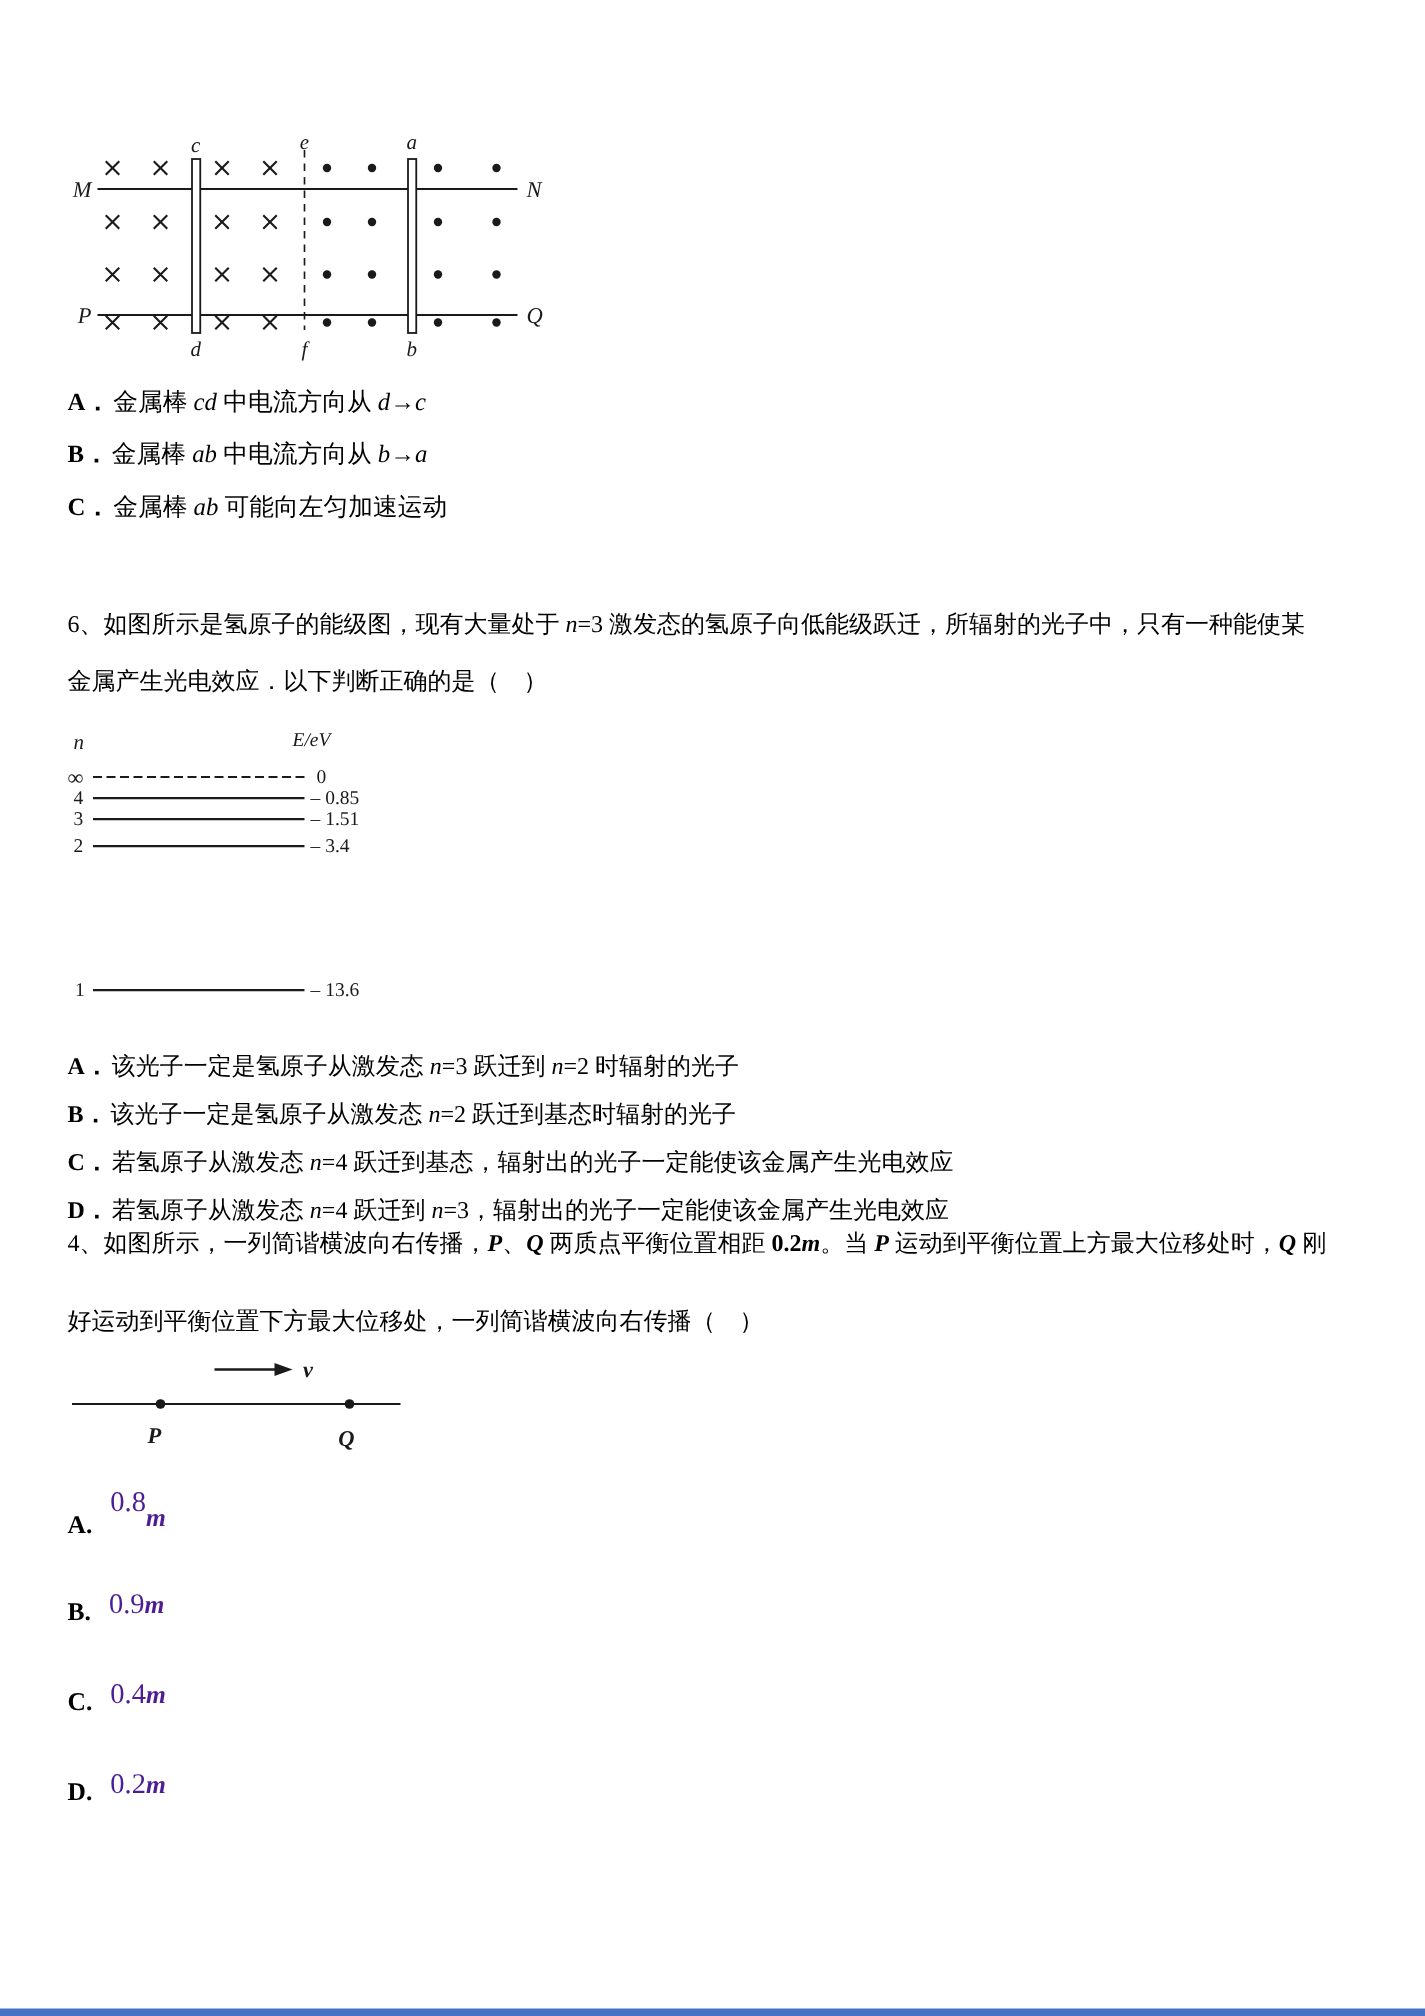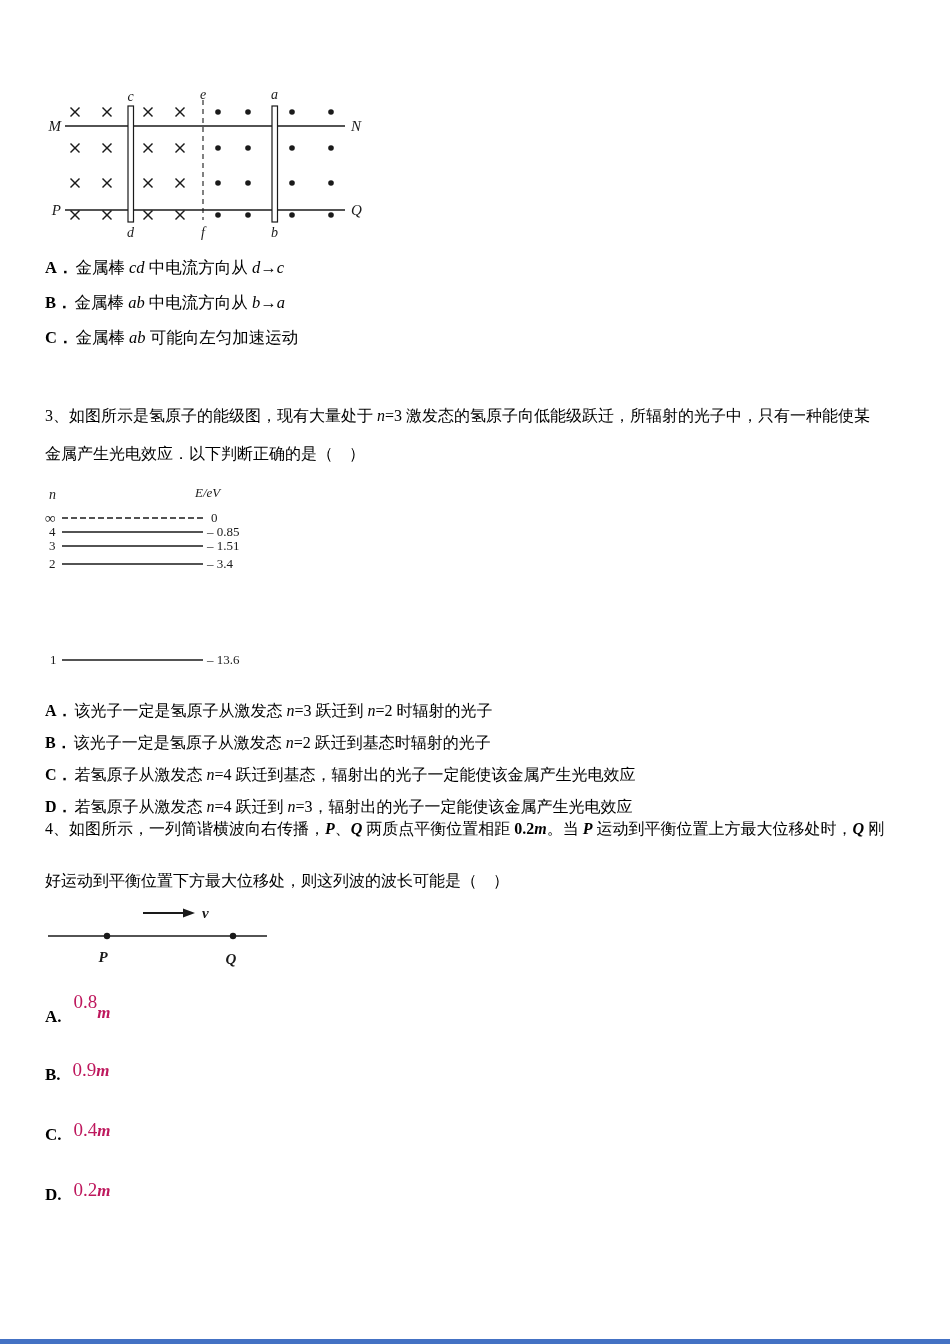--- a/index.html
+++ b/index.html
@@ -8,21 +8,21 @@
   .line-text{position:absolute;left:45px;white-space:nowrap;font-size:16px;}
   .opt{position:absolute;left:45px;white-space:nowrap;font-size:16.5px;}
   .opt.small{font-size:16px;}
   .opt-letter{font-weight:bold;margin-right:2px;}
   .var{font-style:italic;font-family:"Liberation Serif","DejaVu Serif",serif;margin-top:47px;}
   .bold{font-weight:bold;}
   svg{position:absolute;overflow:visible;}
   svg text{font-family:"Liberation Serif","DejaVu Serif",serif;fill:#1a1a1a;}
   .q4opt{position:absolute;left:45px;display:flex;align-items:flex-start;}
   .q4opt .opt-letter{padding-top:9px;font-size:17px;margin-right:12px;}
-  .q4val{padding-top:3px;font-size:19px;color:#be185d;}
+  .q4val{padding-top:3px;font-size:19px;color:#4c1d95;}
   .q4val .num{display:inline-block;}
   .q4val .num.raised{position:relative;top:-10px;}
   .q4val .unit{font-style:italic;font-weight:bold;font-size:17px;}
   .bottom-bar{position:absolute;left:0;bottom:0;width:100%;height:5px;}
 </style>
 </head>
 <body>
 
 <div class="page">
 
@@ -95,21 +95,21 @@
   <div class="opt" style="top:257px">
     <span class="opt-letter">A．</span><span class="opt-text"><span>金属棒 </span><span class="var">cd</span><span> 中电流方向从 </span><span class="var">d→c</span></span>
   </div>
   <div class="opt" style="top:327px">
     <span class="opt-letter">C．</span><span class="opt-text"><span>金属棒 </span><span class="var">ab</span><span> 可能向左匀加速运动</span></span>
   </div>
   <div class="opt" style="top:292px">
     <span class="opt-letter">B．</span><span class="opt-text"><span>金属棒 </span><span class="var">ab</span><span> 中电流方向从 </span><span class="var">b→a</span></span>
   </div>
 
-  <div class="line-text" style="top:406px"><span>3、如图所示是氢原子的能级图，现有大量处于 </span><span class="var">n</span><span>=3 激发态的氢原子向低能级跃迁，所辐射的光子中，只有一种能使某</span></div>
+  <div class="line-text" style="top:406px"><span>6、如图所示是氢原子的能级图，现有大量处于 </span><span class="var">n</span><span>=3 激发态的氢原子向低能级跃迁，所辐射的光子中，只有一种能使某</span></div>
   <div class="line-text" style="top:444px">金属产生光电效应．以下判断正确的是（　）</div>
 
   <svg style="left:45px;top:483px" width="255" height="195" viewBox="0 0 255 195">
     <text x="4" y="16" font-size="14" font-style="italic">n</text>
     <text x="150" y="14" font-size="13" font-style="italic">E/eV</text>
 
     <text x="0" y="40" font-size="15">∞</text>
     <line x1="17" y1="35" x2="158" y2="35" stroke="#1a1a1a" stroke-width="1.3" stroke-dasharray="6,3"></line>
     <text x="166" y="39" font-size="13">0</text>
 
@@ -137,21 +137,21 @@
     <span class="opt-letter">B．</span><span class="opt-text"><span>该光子一定是氢原子从激发态 </span><span class="var">n</span><span>=2 跃迁到基态时辐射的光子</span></span>
   </div>
   <div class="opt small" style="top:765px">
     <span class="opt-letter">C．</span><span class="opt-text"><span>若氢原子从激发态 </span><span class="var">n</span><span>=4 跃迁到基态，辐射出的光子一定能使该金属产生光电效应</span></span>
   </div>
   <div class="opt small" style="top:797px">
     <span class="opt-letter">D．</span><span class="opt-text"><span>若氢原子从激发态 </span><span class="var">n</span><span>=4 跃迁到 </span><span class="var">n</span><span>=3，辐射出的光子一定能使该金属产生光电效应</span></span>
   </div>
 
   <div class="line-text" style="top:819px"><span>4、如图所示，一列简谐横波向右传播，</span><span class="var bold">P</span><span>、</span><span class="var bold">Q</span><span> 两质点平衡位置相距 </span><span class="bold">0.2</span><span class="var bold">m</span><span>。当 </span><span class="var bold">P</span><span> 运动到平衡位置上方最大位移处时，</span><span class="var bold">Q</span><span> 刚</span></div>
-  <div class="line-text" style="top:871px">好运动到平衡位置下方最大位移处，则这列波的波长可能是（　）</div>
+  <div class="line-text" style="top:871px">好运动到平衡位置下方最大位移处，一列简谐横波向右传播（　）</div>
 
   <svg style="left:45px;top:898px" width="240" height="80" viewBox="0 0 240 80">
     <line x1="98" y1="15" x2="140" y2="15" stroke="#1a1a1a" stroke-width="1.8"></line>
     <polygon points="150,15 138,10.6 138,19.4" fill="#1a1a1a"></polygon>
     <text x="157" y="20" font-size="15" font-style="italic" font-weight="bold">v</text>
     <line x1="3" y1="38" x2="222" y2="38" stroke="#1a1a1a" stroke-width="1.4"></line>
     <circle cx="62" cy="38" r="3.2" fill="#1a1a1a"></circle>
     <circle cx="188" cy="38" r="3.2" fill="#1a1a1a"></circle>
     <text x="58" y="64" font-size="15" font-style="italic" font-weight="bold" text-anchor="middle">P</text>
     <text x="186" y="66" font-size="15" font-style="italic" font-weight="bold" text-anchor="middle">Q</text>

